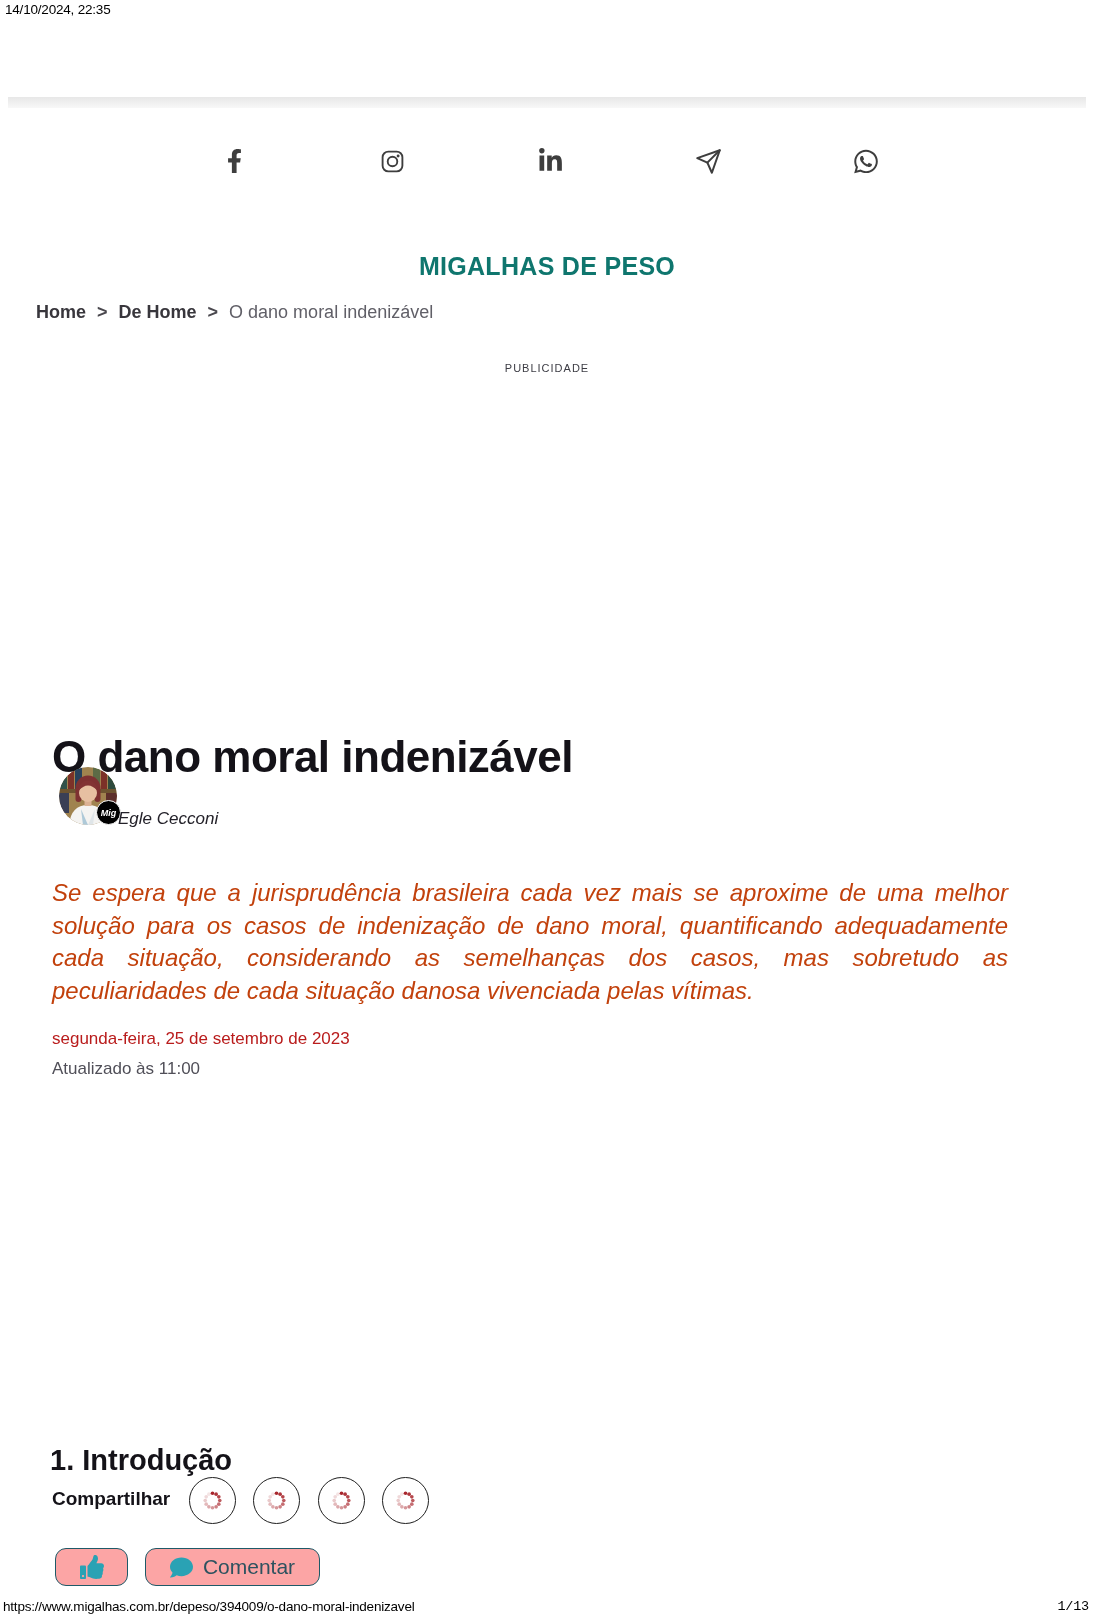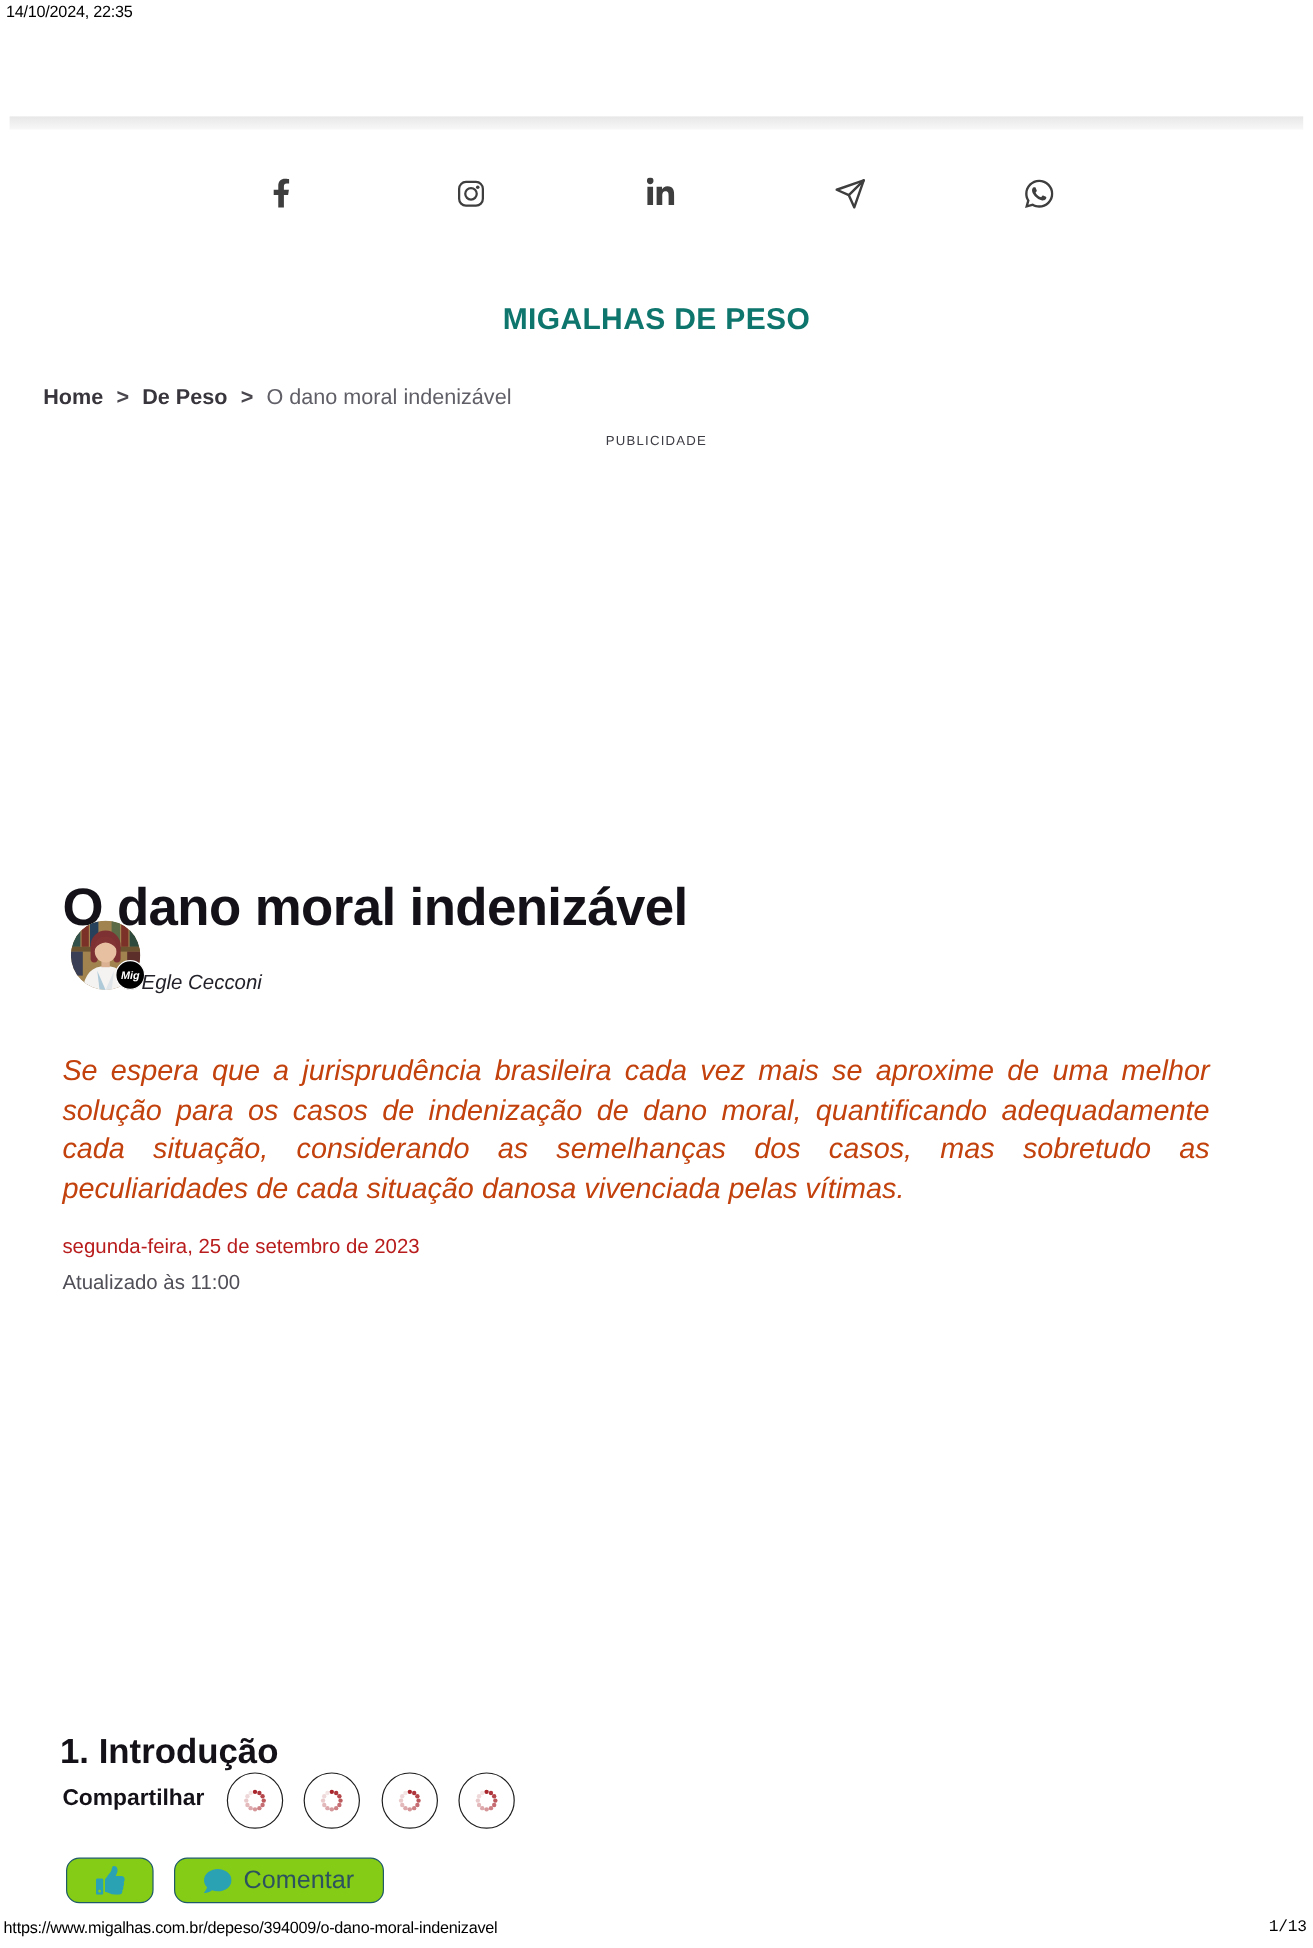--- a/index.html
+++ b/index.html
@@ -20,21 +20,21 @@
   
   .soc{position:absolute;top:141px;width:44px;height:40px;display:flex;
        align-items:center;justify-content:center;cursor:pointer;}
   .soc svg{display:block;}
   .soc .st{stroke:#3e3e3e;fill:none;stroke-width:1.8;stroke-linecap:round;stroke-linejoin:round;}
   .soc .fl{fill:#3e3e3e;}
 
   
   .masthead{position:absolute;left:0;top:252px;width:100%;text-align:center;
             font-size:25px;font-weight:800;letter-spacing:0.3px;color:#0f766e;cursor:pointer;}
-  .breadcrumb{position:absolute;left:36px;top:302px;font-size:18px;display:flex;gap:11px;align-items:flex-start;margin-top:19px;}
+  .breadcrumb{position:absolute;left:36px;top:302px;font-size:18px;display:flex;gap:11px;align-items:flex-start;}
   .bc-link{font-weight:700;color:#38363c;cursor:pointer;}
   .bc-sep{font-weight:600;color:#4a484e;}
   .bc-current{font-weight:400;color:#605f67;}
 
   .ad-label{position:absolute;left:0;top:362px;width:100%;text-align:center;
             font-size:11px;letter-spacing:1px;color:#3c3c44;}
 
   
   .article-title{position:absolute;left:52px;top:700px;font-size:44px;line-height:56px;
                  font-weight:800;letter-spacing:-0.5px;color:#141218;}
@@ -54,21 +54,21 @@
   .section-heading{position:absolute;left:50px;top:1420px;font-size:29px;font-weight:800;color:#141218;}
 
   
   .share-label{position:absolute;left:52px;top:1488px;font-size:19px;font-weight:700;color:#141218;}
   .share-circle{position:absolute;top:1477px;width:47px;height:47px;border-radius:50%;
                 background:#fff;border:1.6px solid #1f1f1f;display:flex;align-items:center;
                 justify-content:center;cursor:pointer;padding:0;}
   .sc1{left:189px;} .sc2{left:253px;} .sc3{left:318px;} .sc4{left:382px;}
 
   
-  .act-btn{position:absolute;top:1548px;height:38px;border-radius:11px;background:#84cc16;
+  .act-btn{position:absolute;top:1548px;height:38px;border-radius:11px;background:#fca5a5;
            border:1.6px solid #1e5a68;display:flex;align-items:center;justify-content:center;
            gap:10px;cursor:pointer;box-sizing:border-box;}
   .like-btn{left:55px;width:73px;}
   .comment-btn{left:145px;width:175px;}
   .comment-btn .lbl{font-size:21px;color:#2d525f;}
   .teal-fill{fill:#2aa2b4;}
 </style>
 </head>
 <body>
 
@@ -124,21 +124,21 @@
     <svg width="24" height="27" viewBox="0 0 448 512">
       <path class="fl" d="M380.9 97.1C339 55.1 283.2 32 223.9 32c-122.4 0-222 99.6-222 222 0 39.1 10.2 77.3 29.6 111L0 480l117.7-30.9c32.4 17.7 68.9 27 106.1 27h.1c122.3 0 224.1-99.6 224.1-222 0-59.3-25.2-115-67.1-157zm-157 341.6c-33.2 0-65.7-8.9-94-25.7l-6.7-4-69.8 18.3L72 359.2l-4.4-7c-18.5-29.4-28.2-63.3-28.2-98.2 0-101.7 82.8-184.5 184.6-184.5 49.3 0 95.6 19.2 130.4 54.1 34.8 34.9 56.2 81.2 56.1 130.5 0 101.8-84.9 184.6-186.6 184.6zm101.2-138.2c-5.6-2.8-33-16.3-38.1-18.1-5.1-1.9-8.8-2.8-12.5 2.8-3.7 5.6-14.3 18.1-17.6 21.8-3.2 3.7-6.5 4.2-12.1 1.4-32.6-16.3-54-29.1-75.5-66-5.7-9.8 5.7-9.1 16.3-30.3 1.8-3.7.9-6.9-.5-9.7-1.4-2.8-12.5-30.1-17.1-41.2-4.5-10.8-9.1-9.3-12.5-9.5-3.2-.2-6.9-.2-10.6-.2-3.7 0-9.7 1.4-14.8 6.9-5.1 5.6-19.4 19-19.4 46.3 0 27.3 19.9 53.7 22.6 57.4 2.8 3.7 39.1 59.7 94.8 83.8 35.2 15.2 49 16.5 66.6 13.9 10.7-1.6 33-13.5 37.7-26.5 4.7-13 4.7-24.1 2.8-26.5-1.9-2.3-5.1-3.7-10.7-6.5z"></path>
     </svg>
   </div>
 
   <div class="masthead">MIGALHAS DE PESO</div>
 
   <div class="breadcrumb">
     <span class="bc-link">Home</span>
     <span class="bc-sep">&gt;</span>
-    <span class="bc-link">De Peso</span>
+    <span class="bc-link">De Home</span>
     <span class="bc-sep">&gt;</span>
     <span class="bc-current">O dano moral indenizável</span>
   </div>
 
   <div class="ad-label">PUBLICIDADE</div>
 
   <h1 class="article-title">O dano moral indenizável</h1>
 
   <div class="avatar">
     <svg width="58" height="58" viewBox="0 0 58 58">

